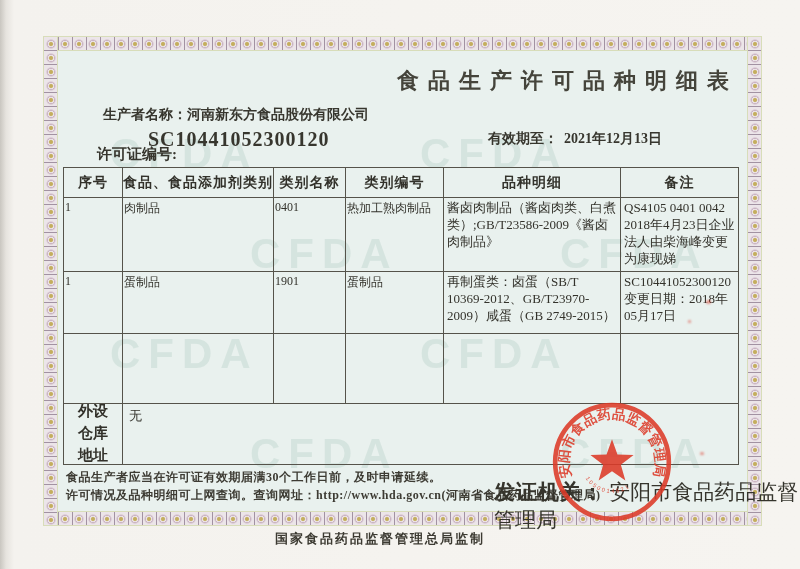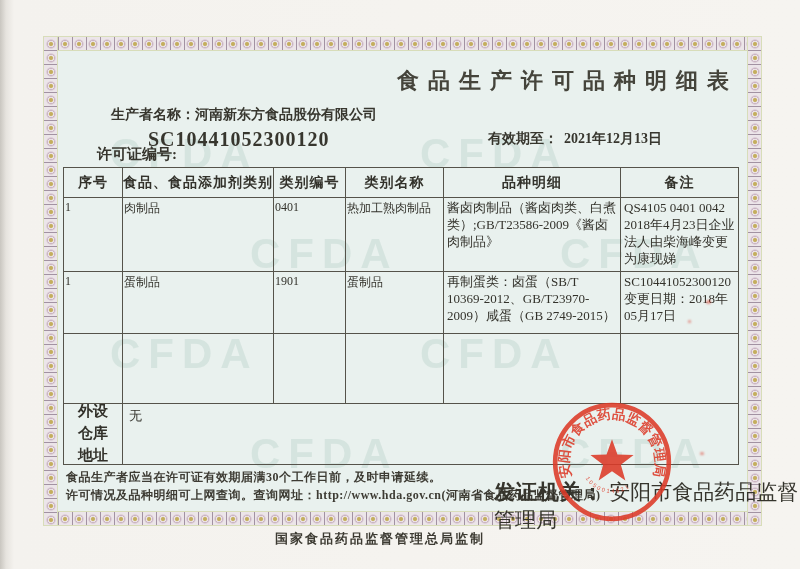--- a/index.html
+++ b/index.html
@@ -35,21 +35,21 @@
   }
   .wm {
     position:absolute; color:rgba(170,198,190,0.30); font-family:"Liberation Sans", sans-serif;
     font-weight:bold; font-size:42px; letter-spacing:8px; user-select:none;
   }
   .title {
     position:absolute; left:63px; top:66px; width:675px; text-align:right;
     font-size:22px; font-weight:bold; letter-spacing:9px; color:#45443b;
   }
   .meta { position:absolute; color:#37362e; }
-  .producer { left:111px; top:106px; font-size:14px; font-weight:bold; }
+  .producer { left:103px; top:106px; font-size:14px; font-weight:bold; }
   .licnum { left:148px; top:128px; font-size:20px; letter-spacing:1px; font-weight:600; }
   .validity { left:488px; top:130px; font-size:14px; font-weight:bold; }
   .validity .val { font-weight:600; margin-left:6px; }
   .liclabel { left:97px; top:145px; font-size:15px; font-weight:bold; }
 
   
   .grid {
     position:absolute; left:63px; top:167px;
     display:grid;
     grid-template-columns:59px 151px 72px 98px 177px 118px;
@@ -114,22 +114,22 @@
 
   <div class="meta validity">
     <span>有效期至：</span><span class="val">2021年12月13日</span>
   </div>
 
   <div class="meta liclabel">许可证编号:</div>
 
   <div class="grid">
     <div class="cell th">序号</div>
     <div class="cell th">食品、食品添加剂类别</div>
+    <div class="cell th">类别名称</div>
     <div class="cell th">类别编号</div>
-    <div class="cell th">类别名称</div>
     <div class="cell th">品种明细</div>
     <div class="cell th">备注</div>
 
     <div class="cell td">1</div>
     <div class="cell td">肉制品</div>
     <div class="cell td">0401</div>
     <div class="cell td">热加工熟肉制品</div>
     <div class="cell td small">酱卤肉制品（酱卤肉类、白煮类）;GB/T23586-2009《酱卤肉制品》</div>
     <div class="cell td small">QS4105 0401 0042
 2018年4月23日企业法人由柴海峰变更为康现娣</div>

